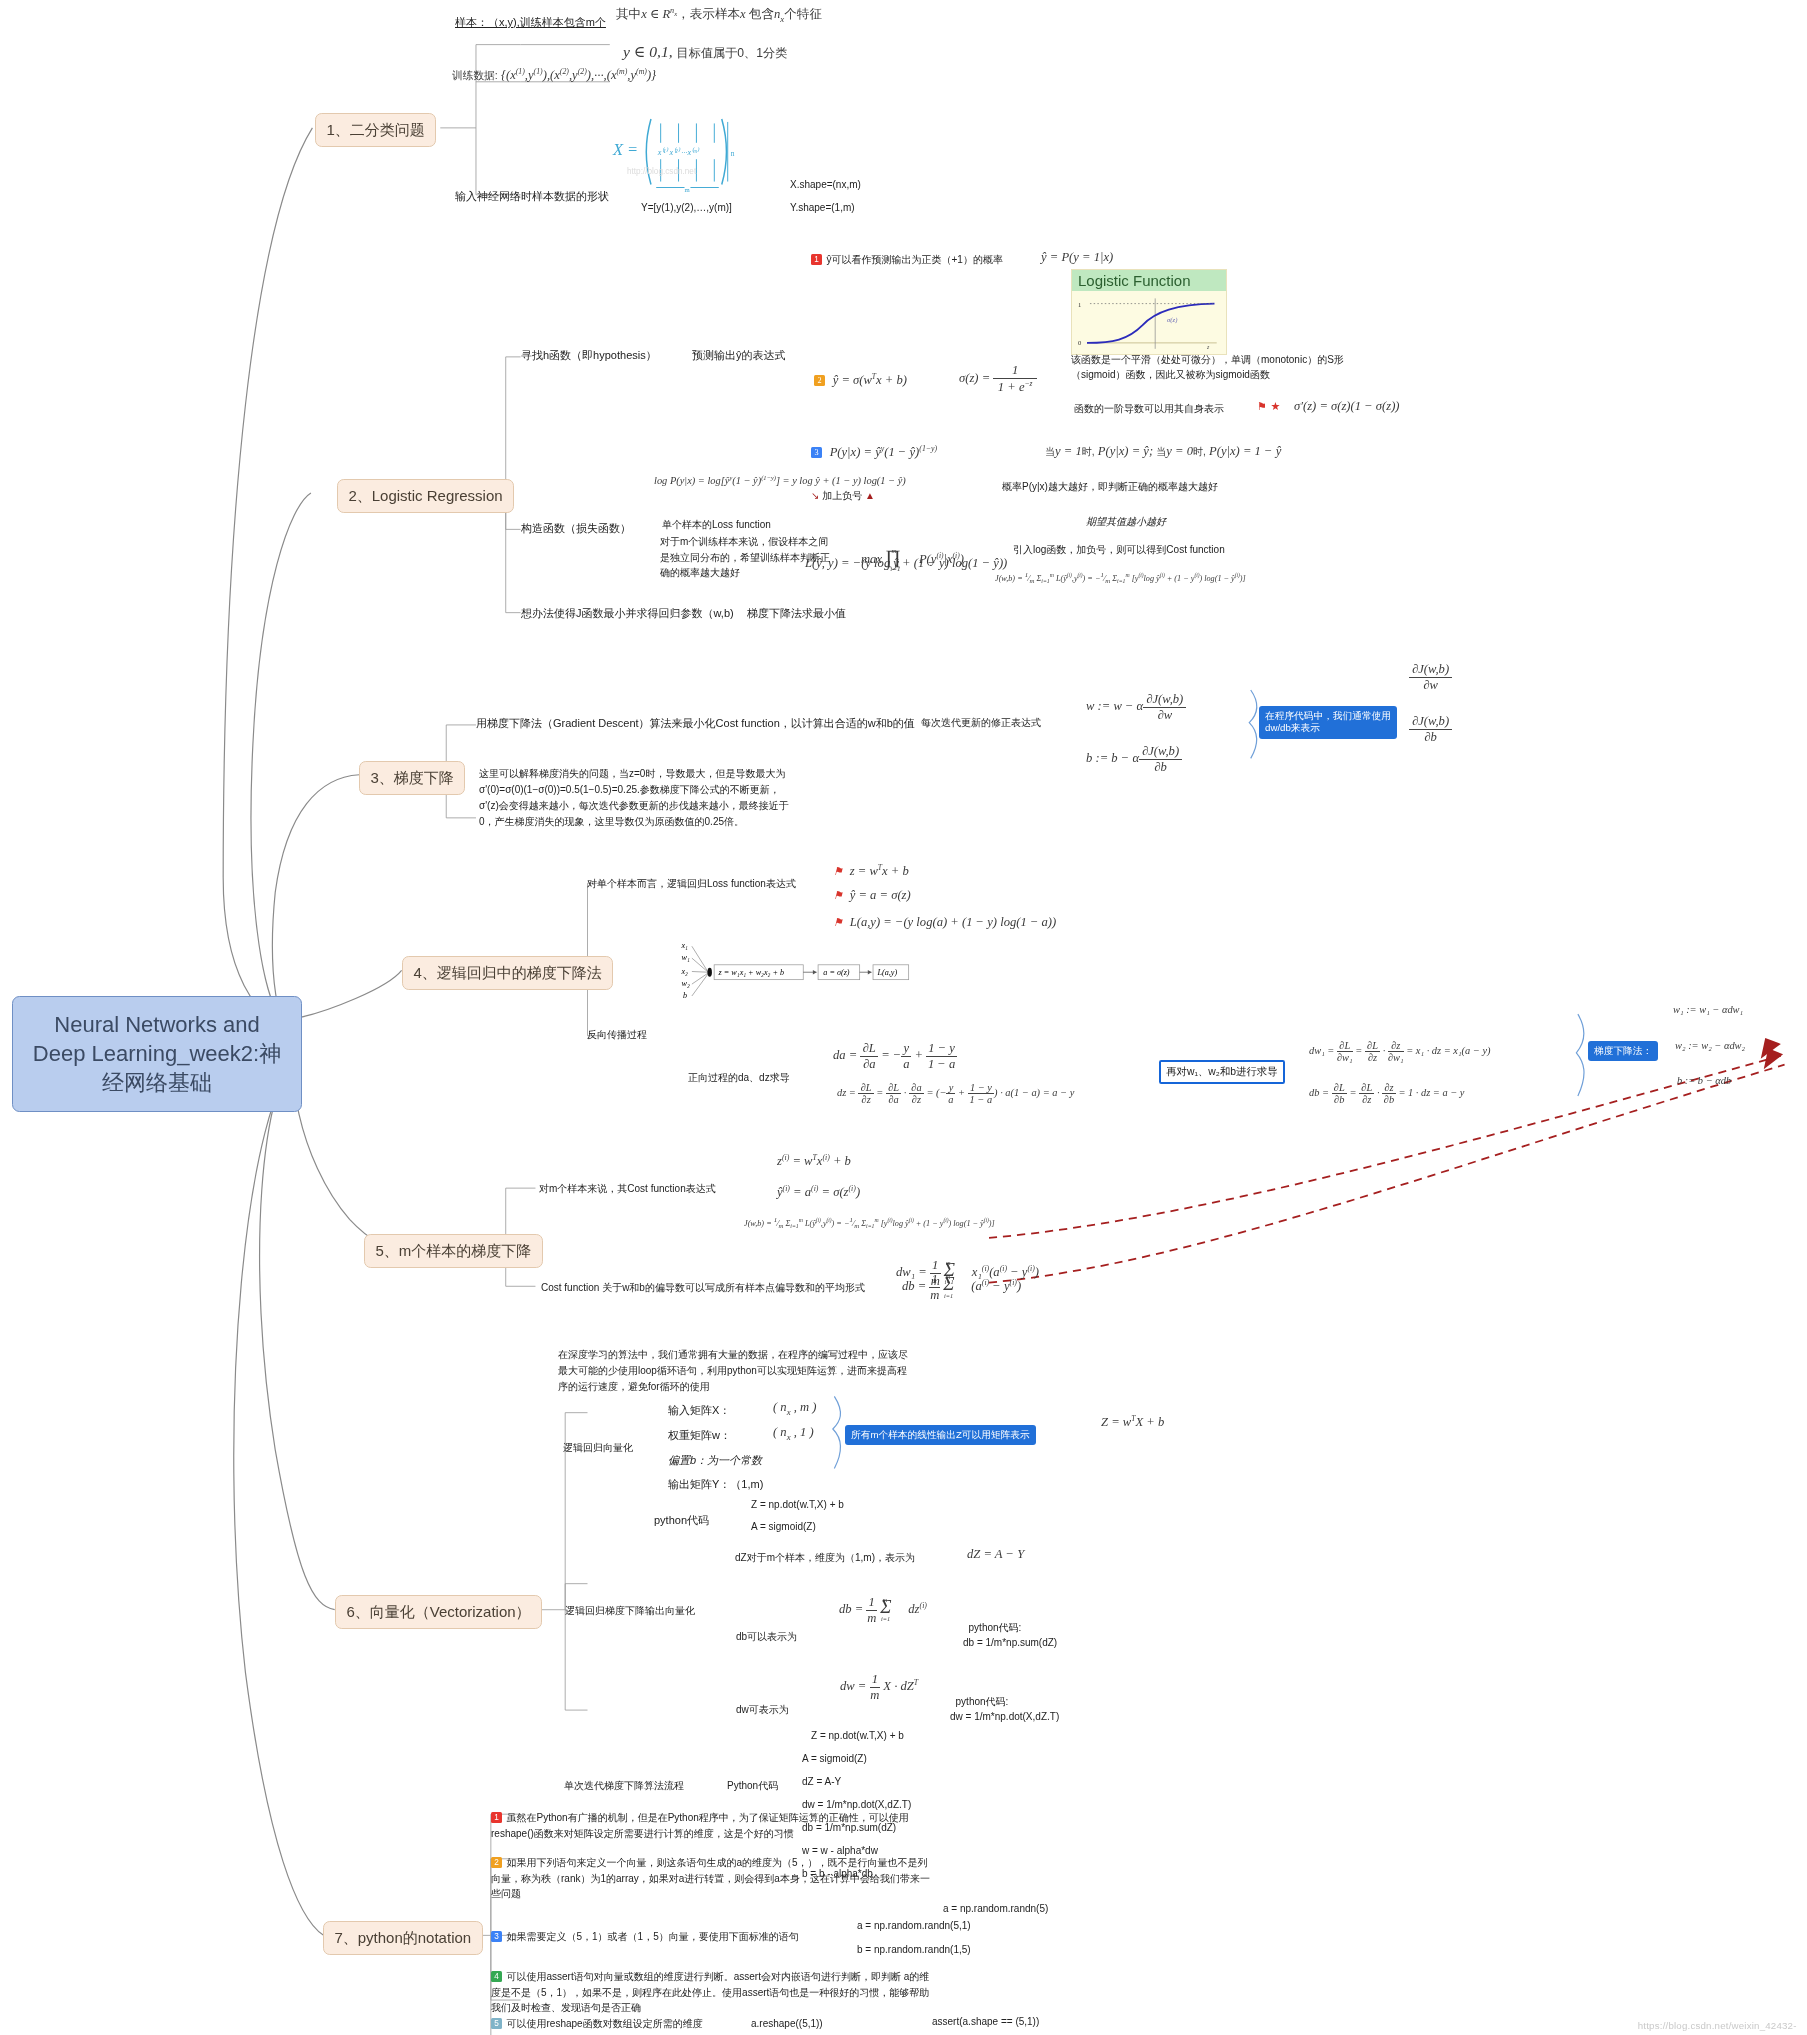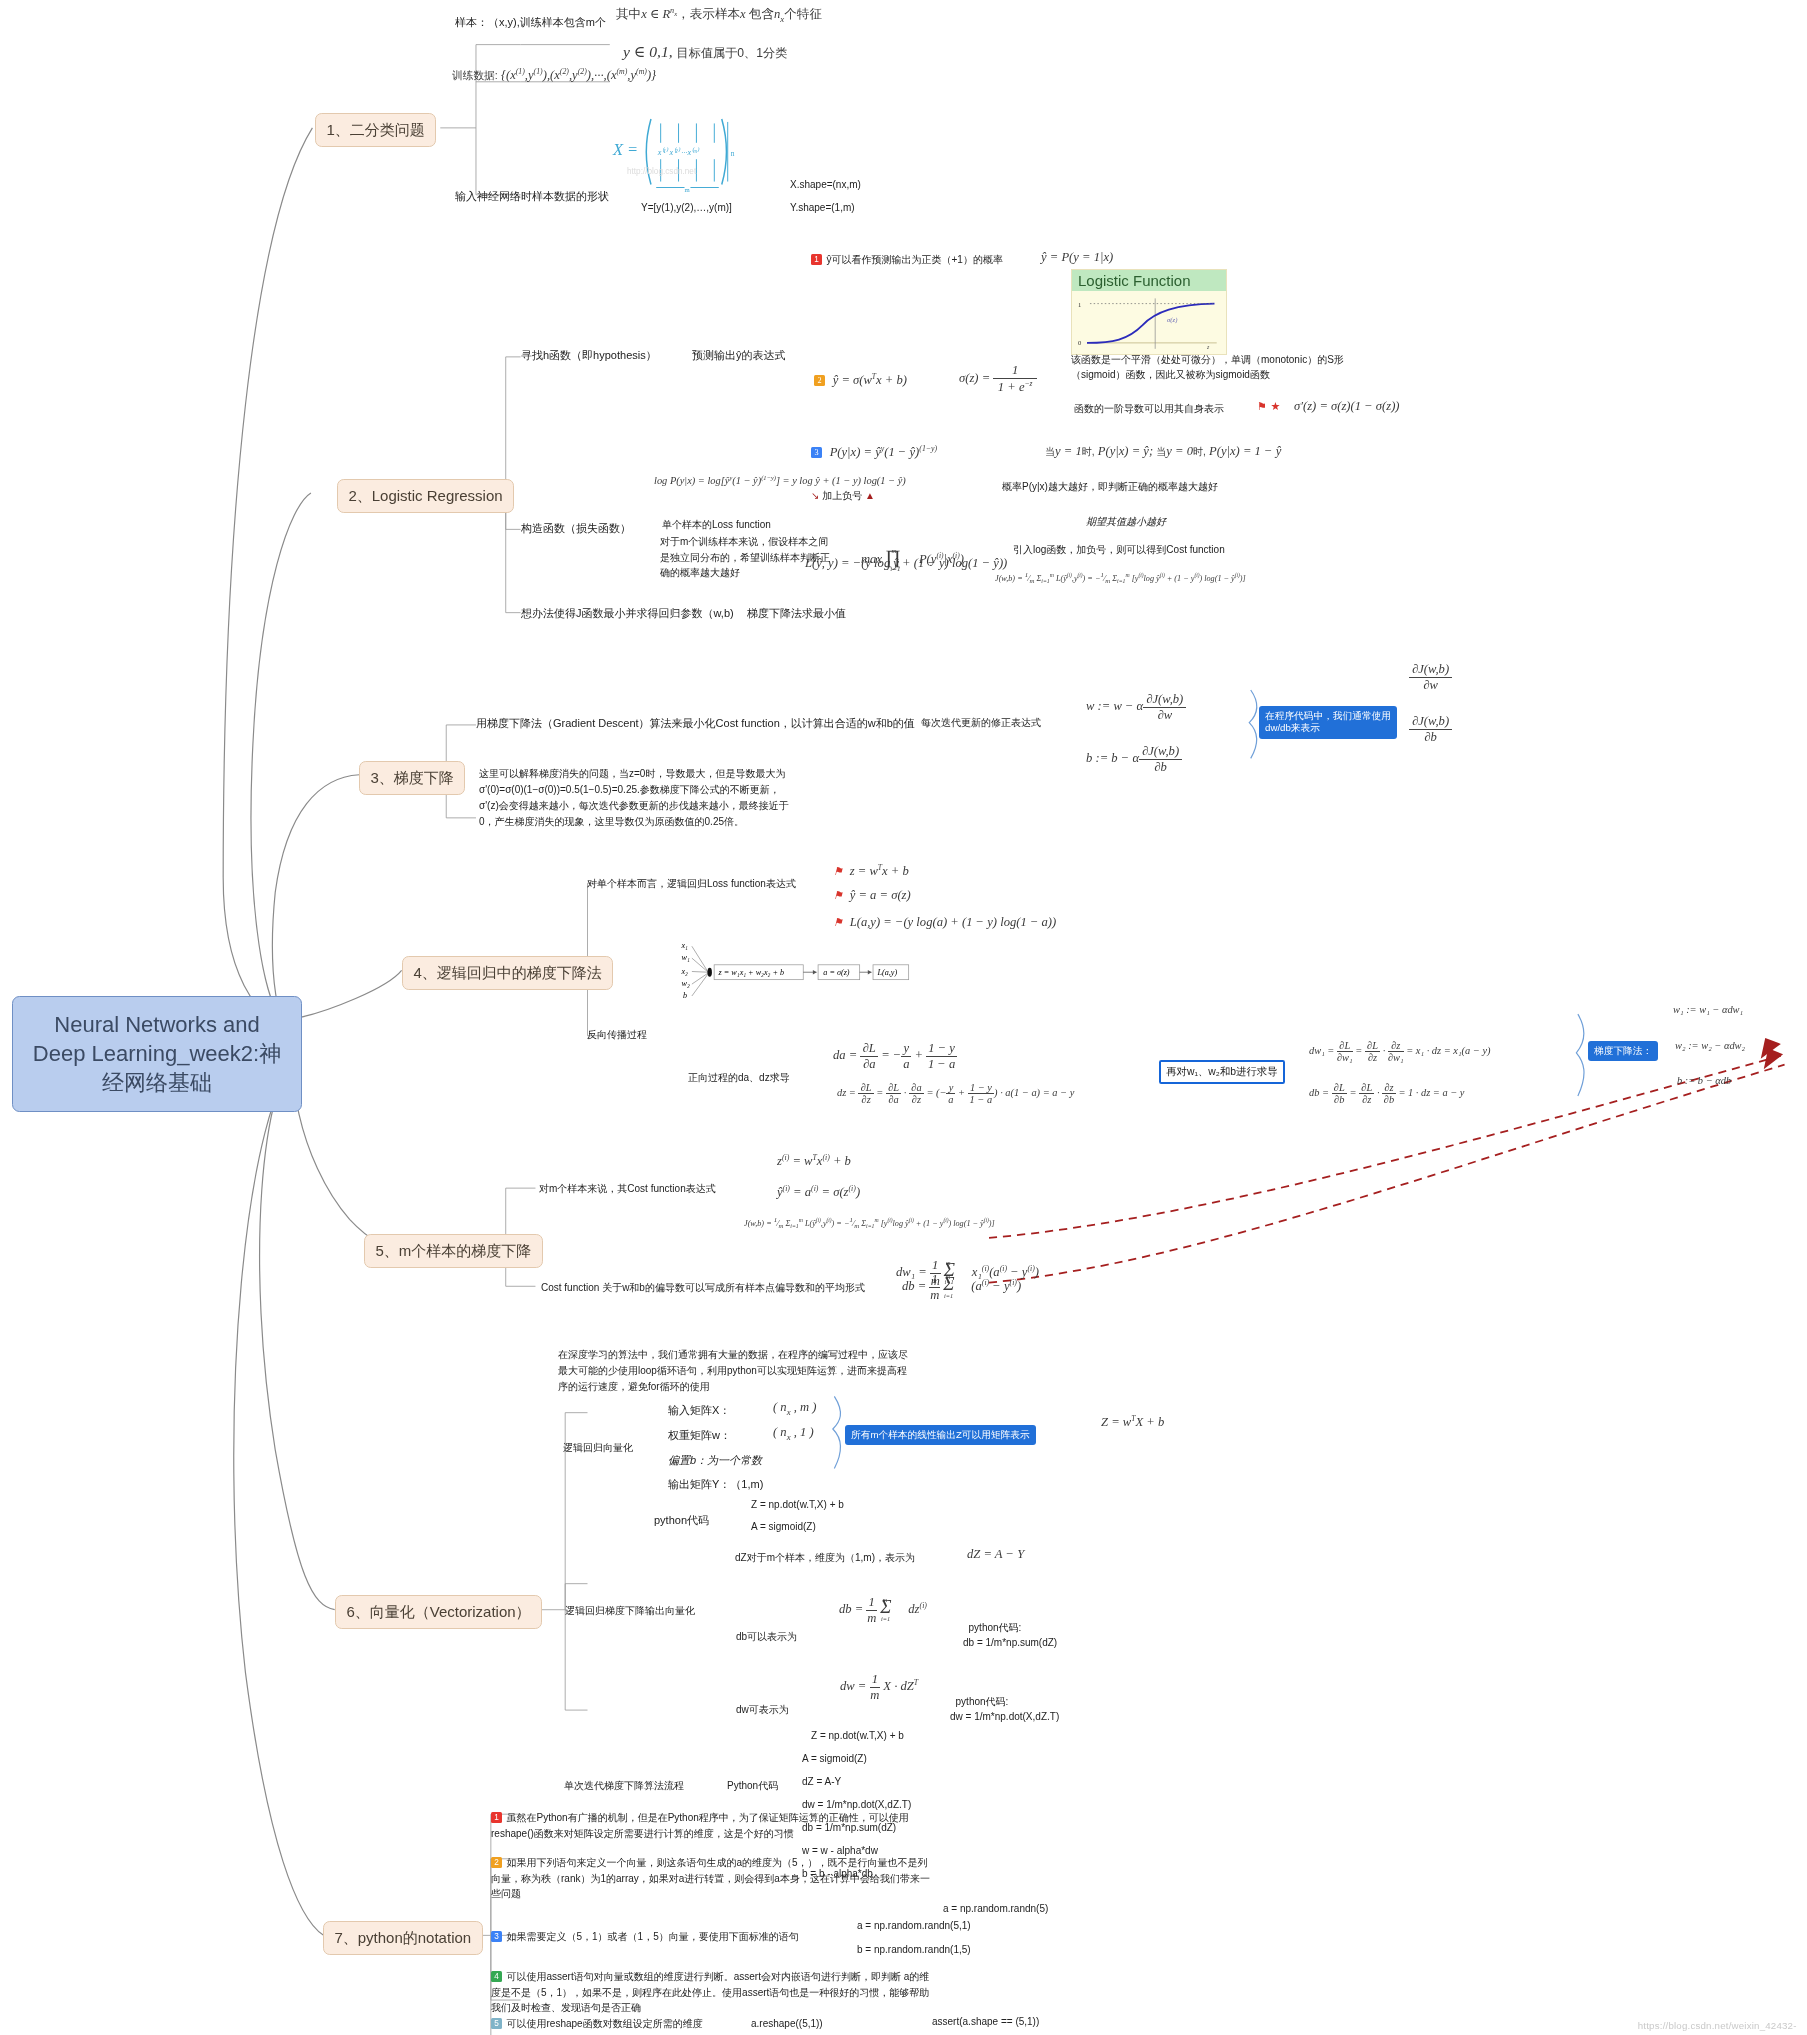--- a/index.html
+++ b/index.html
@@ -133,21 +133,21 @@
 </svg>
 
 <div class="node root" style="left:12px;top:996px;width:290px;">
   <span>Neural Networks and Deep Learning_week2:神经网络基础</span>
 </div>
 
 <div class="node topic" style="left:315px;top:113px;">
   <span>1、二分类问题</span>
 </div>
 
-<div class="node txt" style="left:455px;top:15px;">
+<div class="node txt" style="left:455px;top:15px;text-decoration:underline;">
   <span>样本：（x,y),训练样本包含m个</span>
 </div>
 <div class="node math m-md" style="left:616px;top:6px;">
   <span class="up">其中</span>x ∈ R<sup style="font-size:.65em">n<sub style="font-size:.8em">x</sub></sup><span class="up">，表示样本</span>x <span class="up">包含</span>n<sub style="font-size:.7em">x</sub><span class="up">个特征</span>
 </div>
 <div class="node math m-lg" style="left:623px;top:43px;">
   y ∈ 0,1, <span class="up" style="font-size:.78em;font-family:'Liberation Sans',sans-serif">目标值属于0、1分类</span>
 </div>
 <div class="node math m-md" style="left:452px;top:67px;">
   <span class="up" style="font-size:.85em;font-family:'Liberation Sans',sans-serif">训练数据:</span>

